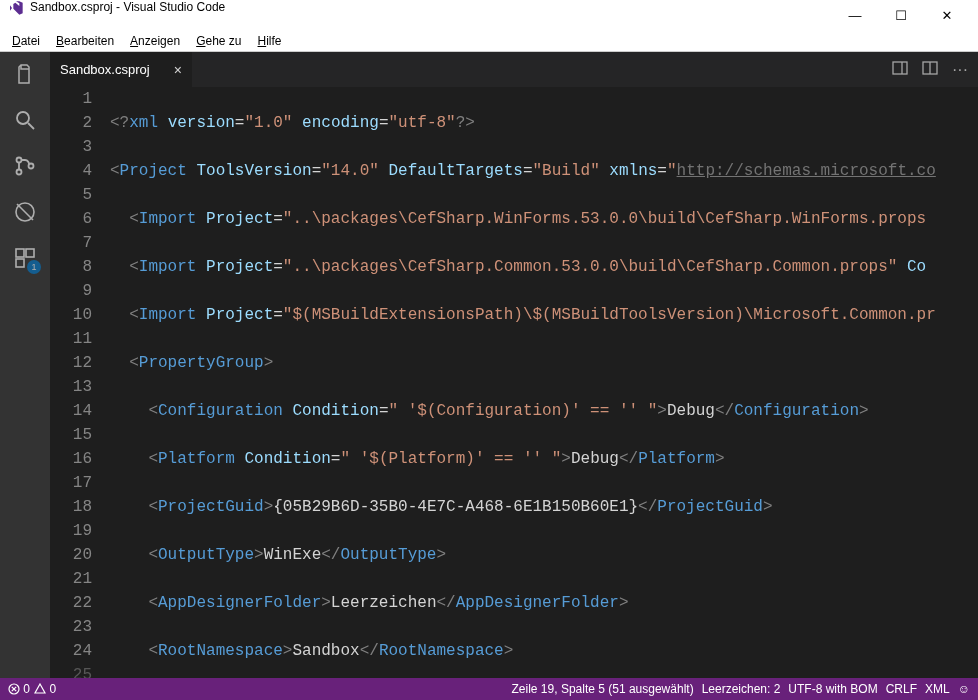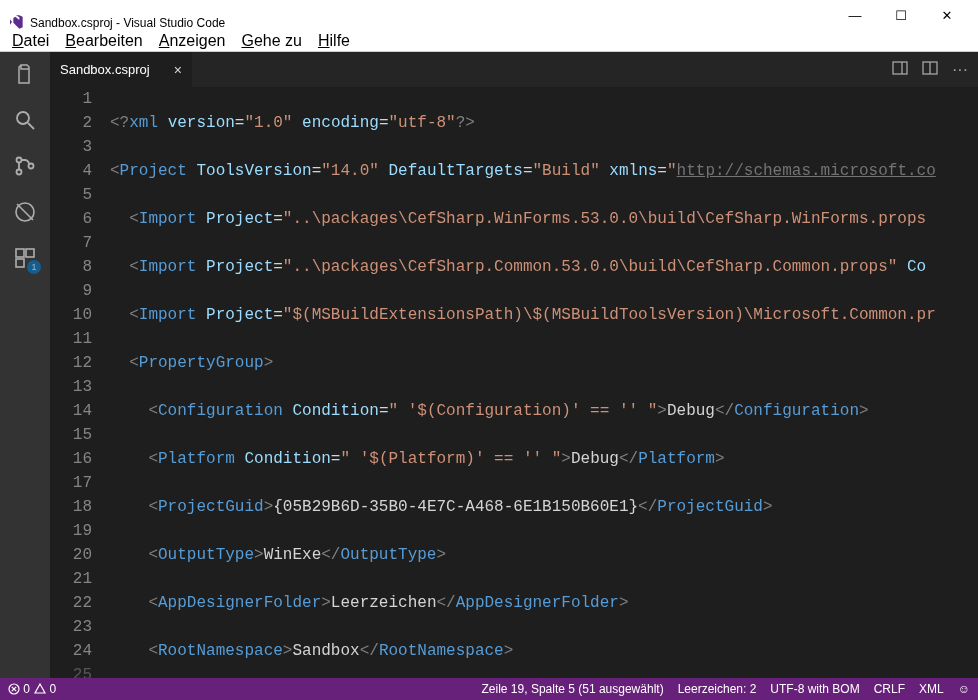--- a/index.html
+++ b/index.html
@@ -1,23 +1,23 @@
 <!DOCTYPE html>
 <html><head>
 <meta charset="utf-8">
 <style>
   * { margin: 0; padding: 0; box-sizing: border-box; }
   body { font-family: "Segoe UI", sans-serif; background: #1e1e1e; width: 978px; height: 700px; overflow: hidden; position: relative; }
-  .titlebar { height: 30px; background: #fff; display: flex; align-items: flex-end; padding: 0 8px; color: #000; font-size: 12px; }
+  .titlebar { height: 30px; background: #fff; display: flex; align-items: flex-start; padding: 0 8px; color: #000; font-size: 12px; }
   .titlebar .vs-icon { width: 16px; height: 16px; margin-right: 6px; }
   .titlebar .title-text { flex: 1; }
   .titlebar .win-controls { display: flex; align-items: center; gap: 0; }
   .win-btn { width: 46px; height: 30px; display: flex; align-items: center; justify-content: center; font-size: 13px; font-family: "Segoe UI Symbol", sans-serif; }
   .menubar { height: 22px; background: #fff; display: flex; align-items: center; padding: 0 4px; border-bottom: 1px solid #ccc; }
-  .menubar .menu-item { padding: 2px 8px; font-size: 16px; color: #000; }
+  .menubar .menu-item { padding: 2px 8px; font-size: 12px; color: #000; }
   .menubar .menu-item .mn { text-decoration: underline; }
   .main { display: flex; height: calc(700px - 30px - 22px - 22px); background: #1e1e1e; }
   .activitybar { width: 50px; background: #333333; display: flex; flex-direction: column; align-items: center; padding-top: 8px; gap: 18px; }
   .activitybar .ab-item { width: 28px; height: 28px; display: flex; align-items: center; justify-content: center; opacity: 0.6; position: relative; }
   .activitybar .ab-item svg { width: 24px; height: 24px; }
   .badge-blue { position: absolute; bottom: -2px; right: -2px; width: 14px; height: 14px; background: #007acc; color: #fff; border-radius: 50%; font-size: 9px; display: flex; align-items: center; justify-content: center; }
   .editor-area { flex: 1; display: flex; flex-direction: column; overflow: hidden; }
   .tabbar { height: 35px; background: #252526; display: flex; align-items: stretch; }
   .tab { background: #1e1e1e; color: #fff; display: flex; align-items: center; padding: 0 10px; font-size: 13px; gap: 24px; }
   .tab .close-x { opacity: 0.8; font-size: 14px; }
@@ -32,21 +32,21 @@
   .c-attr { color: #9cdcfe; }
   .c-eq   { color: #d4d4d4; }
   .c-str  { color: #ce9178; }
   .c-br   { color: #808080; }
   .c-tag  { color: #569cd6; }
   .c-txt  { color: #d4d4d4; }
   .c-url  { color: #737373; text-decoration: underline; }
   .dim { opacity: 0.55; }
   .statusbar { height: 22px; background: #68217a; color: #fff; display: flex; align-items: center; font-size: 12px; padding: 0 8px; position: absolute; bottom: 0; left: 0; right: 0; }
   .statusbar .left { display: flex; align-items: center; gap: 4px; }
-  .statusbar .right { margin-left: auto; display: flex; align-items: center; gap: 14px; }
+  .statusbar .right { margin-left: auto; display: flex; align-items: center; gap: 8px; }
   .sb-item { white-space: nowrap; }
 </style>
 </head>
 <body>
 
 <div class="titlebar">
   <svg class="vs-icon" viewBox="0 0 24 24">
       <path fill="#5c2d91" d="M17 2l5 2v16l-5 2-9-9V6l3-2 6 5V5l-5-3zM3 8l3 4-3 4V8z"></path>
     </svg>
   <span class="title-text">Sandbox.csproj - Visual Studio Code</span>

